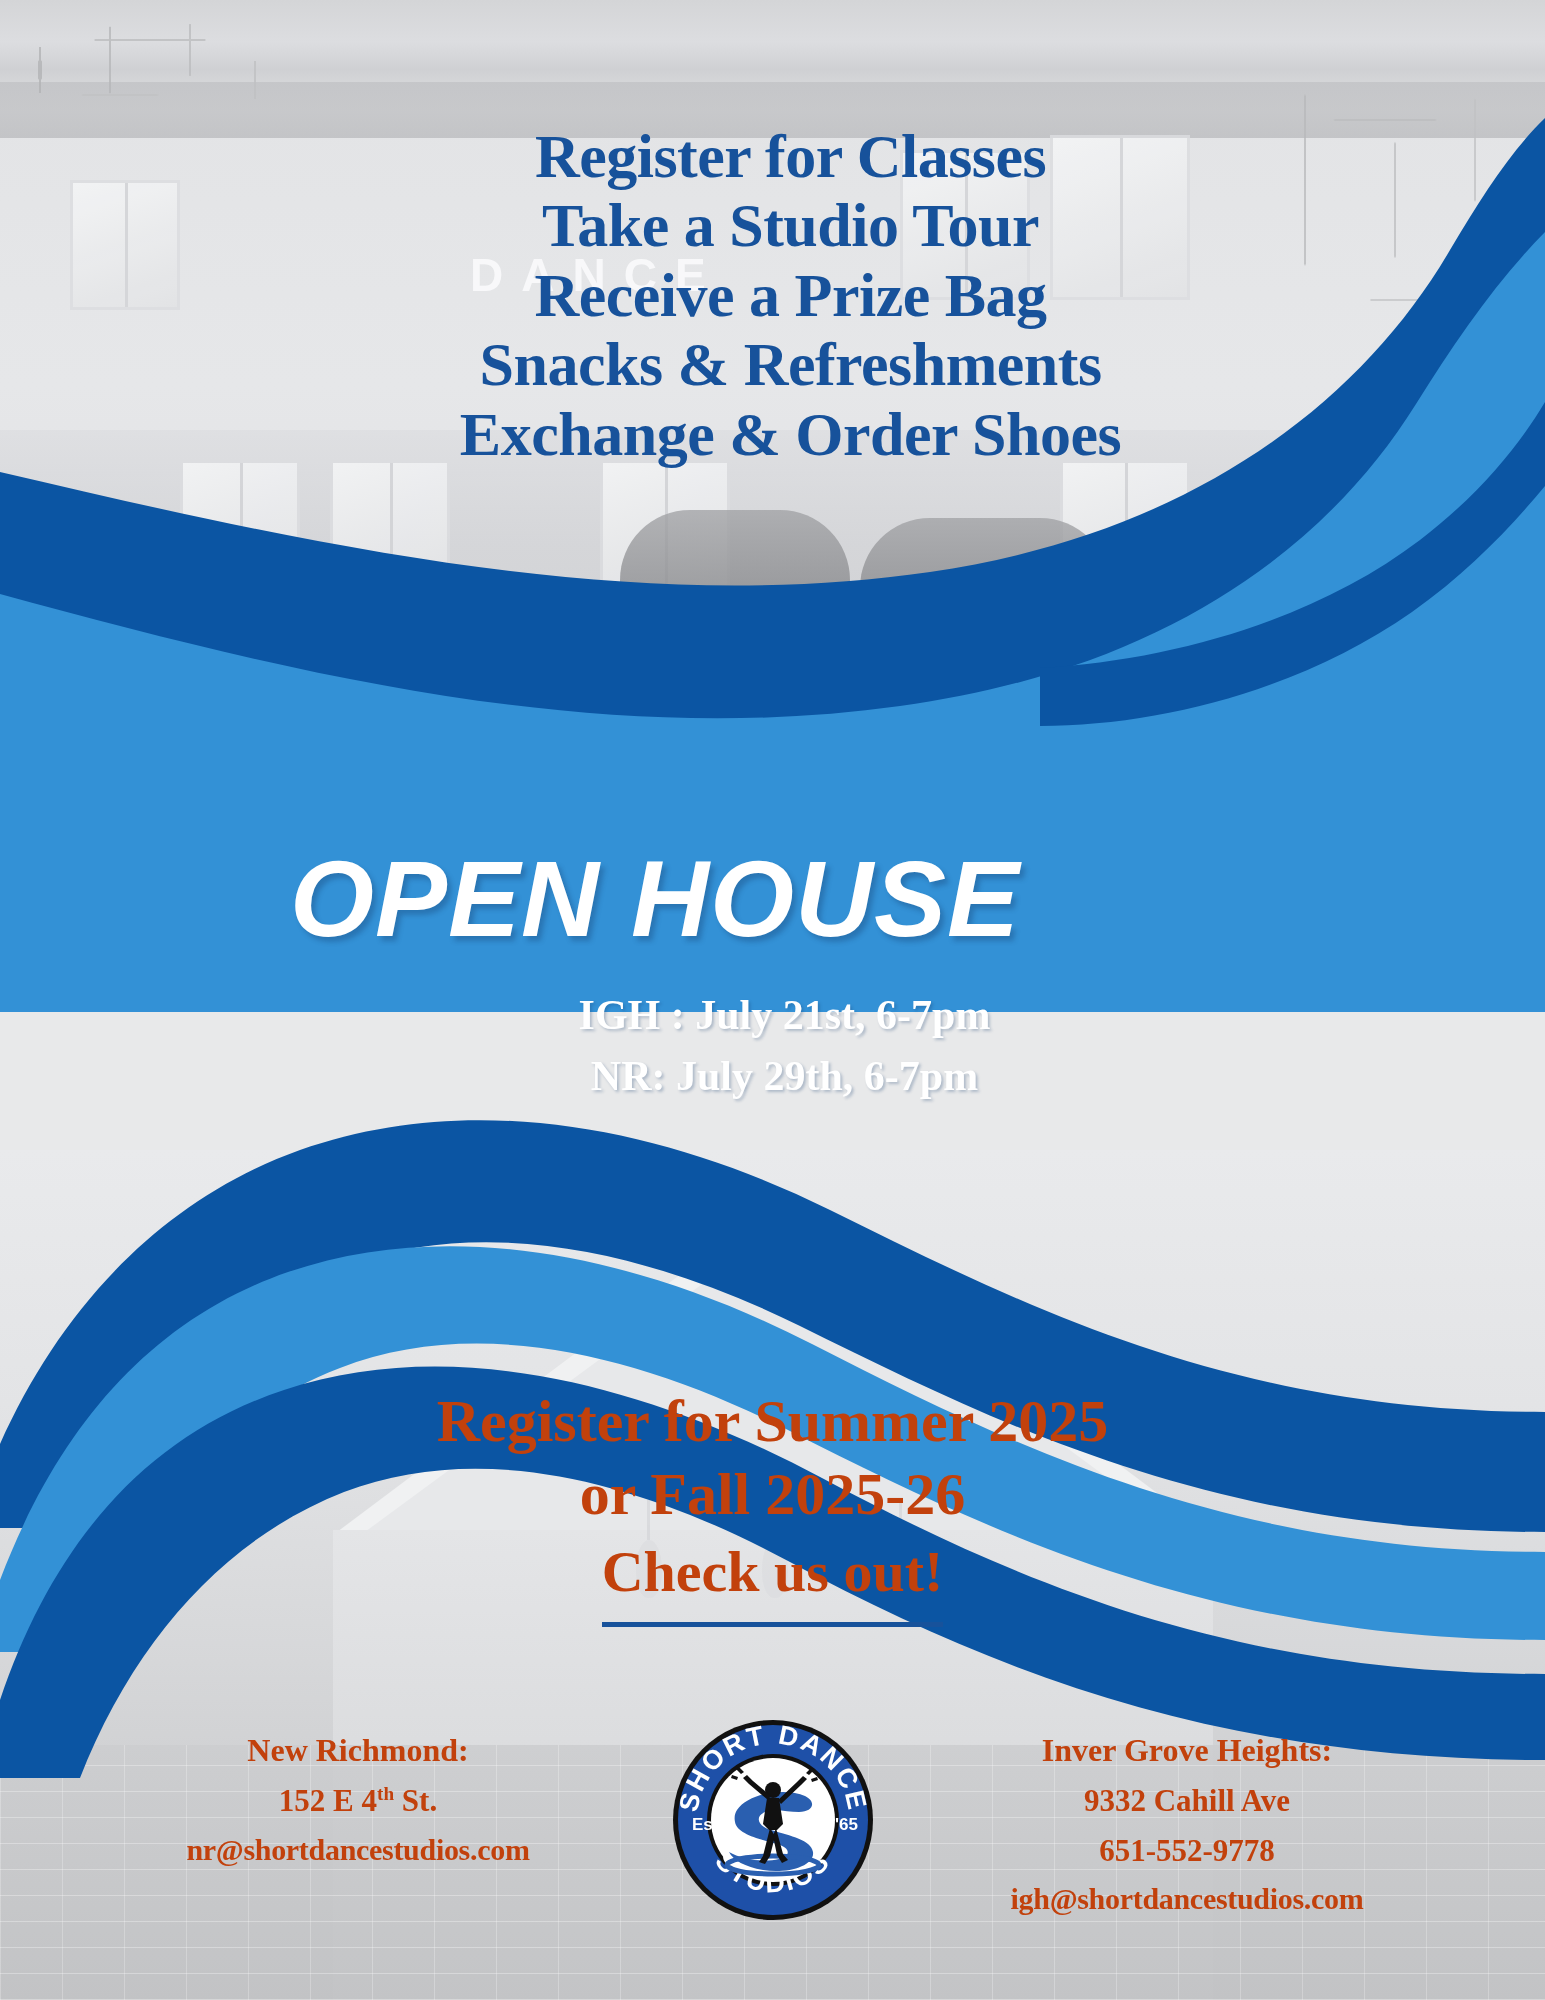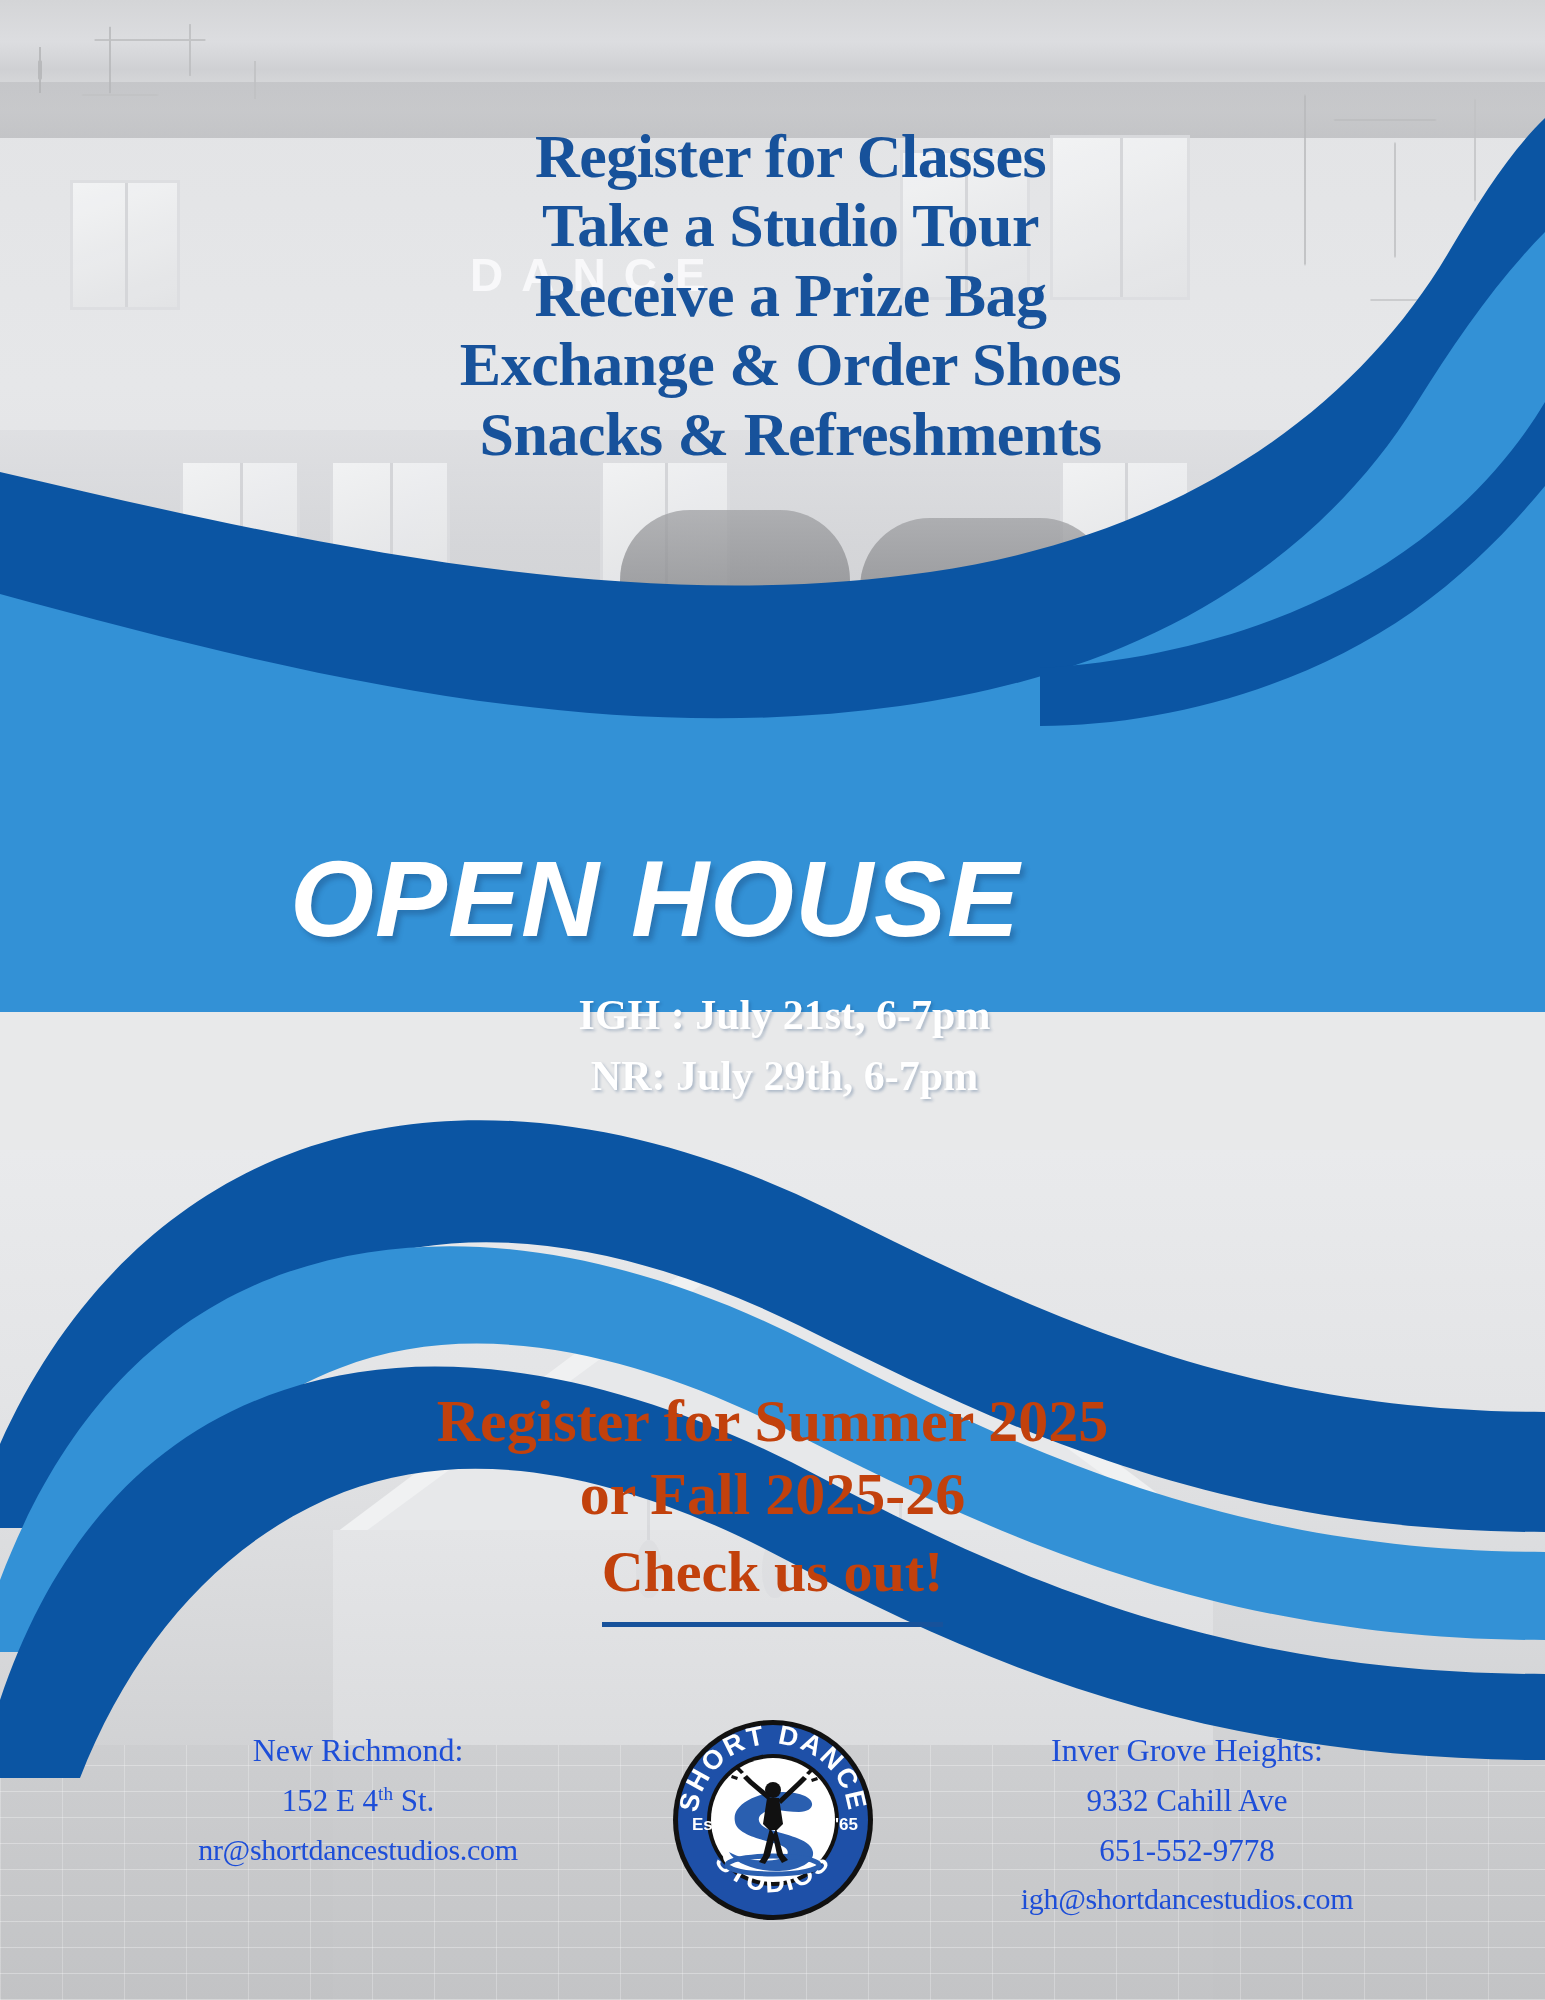--- a/index.html
+++ b/index.html
@@ -126,22 +126,22 @@
   .checkus {
     display:inline-block; margin-top:6px;
     border-bottom:5px solid #17529b; padding-bottom:14px;
     font-size:58px;
   }
 
   
   .contacts { position:absolute; left:0; top:1725px; width:1545px; height:275px; }
   .col {
     position:absolute; top:0; width:500px; text-align:center;
-    color:#1d4ed8; font-family:"Liberation Serif", serif;
-    font-weight:normal; font-size:31px; line-height:1.6;
+    color:#c2410c; font-family:"Liberation Serif", serif;
+    font-weight:bold; font-size:31px; line-height:1.6;
   }
   .col.left  { left:108px; }
   .col.right { right:108px; }
   .col .title { font-size:32px; }
   .col .email { font-size:30px; letter-spacing:-.3px; }
   sup { font-size:.62em; vertical-align:super; }
 
   
   .logo { position:absolute; left:50%; top:1718px; transform:translateX(-50%); width:204px; height:204px; }
 </style>
@@ -209,22 +209,22 @@
       <path fill="#3391d6" d="M0,560 C 340,640 640,700 930,658 C 1190,620 1360,490 1450,336 C 1482,282 1512,236 1545,204
                L1545,1480 C 1200,1480 1000,1370 790,1262 C 640,1184 480,1150 342,1202
                C 222,1248 132,1352 78,1492 L0,1492 Z"></path>
     </svg>
   </div>
 
   <div class="headlines">
     <div>Register for Classes</div>
     <div>Take a Studio Tour</div>
     <div>Receive a Prize Bag</div>
+    <div>Snacks &amp; Refreshments</div>
     <div>Exchange &amp; Order Shoes</div>
-    <div>Snacks &amp; Refreshments</div>
   </div>
 
   <div class="openhouse">OPEN HOUSE</div>
 
   <div class="dates">
     <div>IGH : July 21st, 6-7pm</div>
     <div>NR: July 29th, 6-7pm</div>
   </div>
 
   <div class="register">

